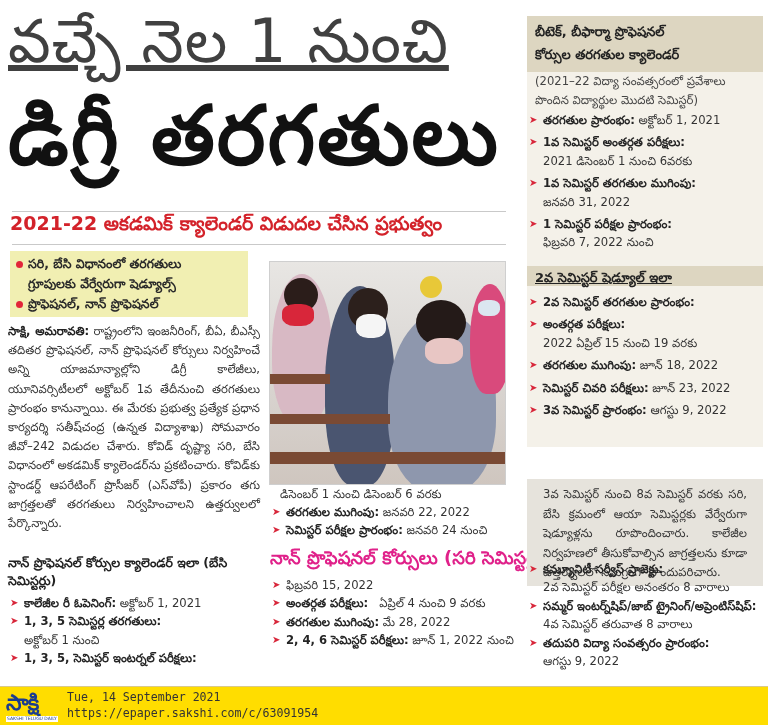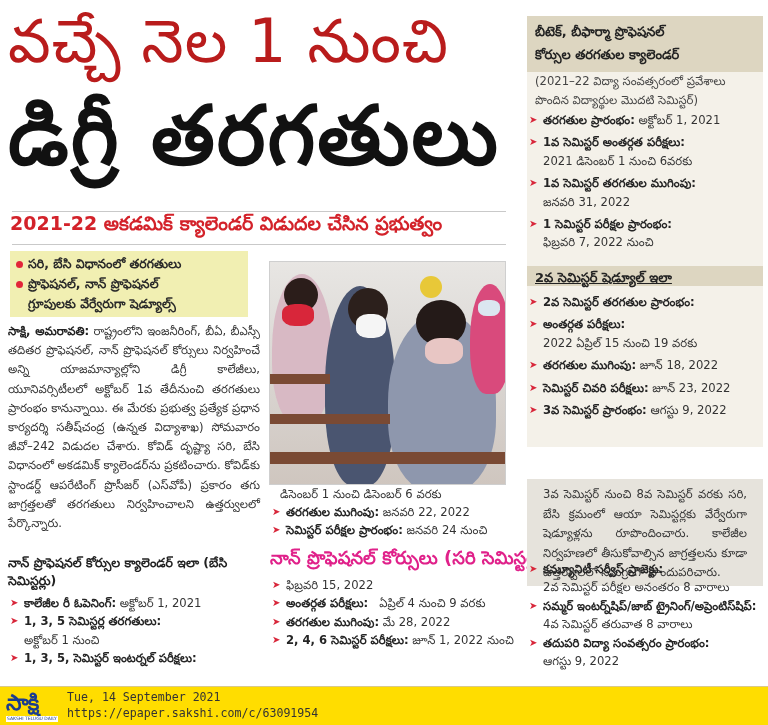--- a/index.html
+++ b/index.html
@@ -1,20 +1,20 @@
 <!DOCTYPE html>
 <html><head>
 <meta charset="utf-8">
 <style>
   * { box-sizing: border-box; margin: 0; padding: 0; }
   html, body { width: 768px; height: 725px; overflow: hidden; background: #ffffff; }
   body { position: relative; font-family: "DejaVu Sans", sans-serif; color: #2a2a2a; }
 
   .headline { position: absolute; left: 8px; top: 2px; width: 500px; }
-  .headline .l1 { font-size: 60px; line-height: 78px; color: #b91c1c; font-weight: normal; letter-spacing: 1px; }
+  .headline .l1 { font-size: 60px; line-height: 78px; color: #404040; font-weight: normal; letter-spacing: 1px; text-decoration: underline; }
   .headline .l2 { font-size: 82px; line-height: 112px; color: #111111; font-weight: bold; letter-spacing: 2px; }
 
   .subtitle-rule { position: absolute; left: 12px; width: 494px; height: 1px; background: #c9c9c9; }
   .subtitle { position: absolute; left: 10px; top: 208px; width: 500px; font-size: 19px; line-height: 30px; color: #d3222a; font-weight: bold; white-space: nowrap; }
 
   
   .highlight { position: absolute; left: 10px; top: 251px; width: 238px; height: 66px; background: #f1efb2; padding: 3px 6px; }
   .highlight .hl-item { font-size: 12.5px; line-height: 20px; color: #2a2a2a; font-weight: bold; white-space: nowrap; }
   .highlight .dot { display: inline-block; width: 7px; height: 7px; border-radius: 50%; background: #e2263a; margin-right: 5px; vertical-align: middle; }
   .highlight .indent { padding-left: 12px; }
@@ -59,22 +59,22 @@
   <div class="l1">వచ్చే నెల 1 నుంచి</div>
   <div class="l2">డిగ్రీ తరగతులు</div>
 </div>
 
 <div class="subtitle-rule" style="top:211px"></div>
 <div class="subtitle">2021-22 అకడమిక్ క్యాలెండర్ విడుదల చేసిన ప్రభుత్వం</div>
 <div class="subtitle-rule" style="top:244px"></div>
 
 <div class="highlight">
   <div class="hl-item"><span class="dot"></span><span>సరి, బేసి విధానంలో తరగతులు</span></div>
+  <div class="hl-item indent">గ్రూపులకు వేర్వేరుగా షెడ్యూల్స్</div>
   <div class="hl-item"><span class="dot"></span><span>ప్రొఫెషనల్, నాన్ ప్రొఫెషనల్</span></div>
-  <div class="hl-item indent">గ్రూపులకు వేర్వేరుగా షెడ్యూల్స్</div>
 </div>
 
 <div class="body-text">
   <span class="lead">సాక్షి, అమరావతి:</span>
   <span>రాష్ట్రంలోని ఇంజనీరింగ్, బీఏ, బీఎస్సీ తదితర ప్రొఫెషనల్, నాన్ ప్రొఫెషనల్ కోర్సులు నిర్వహించే అన్ని యాజమాన్యాల్లోని డిగ్రీ కాలేజీలు, యూనివర్సిటీలలో అక్టోబర్ 1వ తేదీనుంచి తరగతులు ప్రారంభం కానున్నాయి. ఈ మేరకు ప్రభుత్వ ప్రత్యేక ప్రధాన కార్యదర్శి సతీష్‌చంద్ర (ఉన్నత విద్యాశాఖ) సోమవారం జీవో–242 విడుదల చేశారు. కోవిడ్ దృష్ట్యా సరి, బేసి విధానంలో అకడమిక్ క్యాలెండర్‌ను ప్రకటించారు. కోవిడ్‌కు స్టాండర్డ్ ఆపరేటింగ్ ప్రొసీజర్ (ఎస్‌వోపీ) ప్రకారం తగు జాగ్రత్తలతో తరగతులు నిర్వహించాలని ఉత్తర్వులలో పేర్కొన్నారు.</span>
 </div>
 
 <div class="subhead">నాన్ ప్రొఫెషనల్ కోర్సుల క్యాలెండర్ ఇలా (బేసి సెమిస్టర్లు)</div>
 
 <ul class="bullets" style="left:8px; top:594px; width:255px;">

